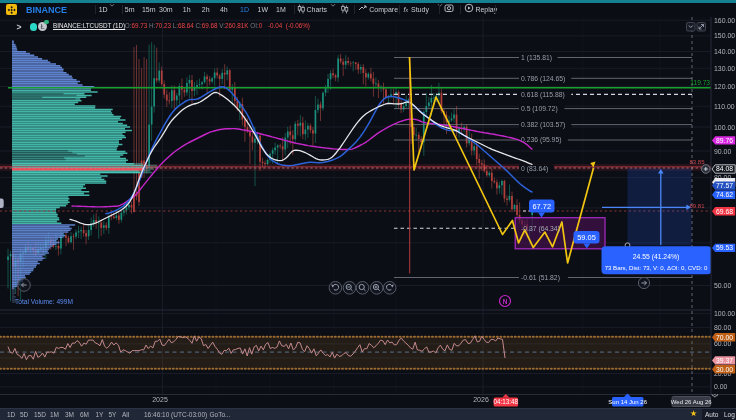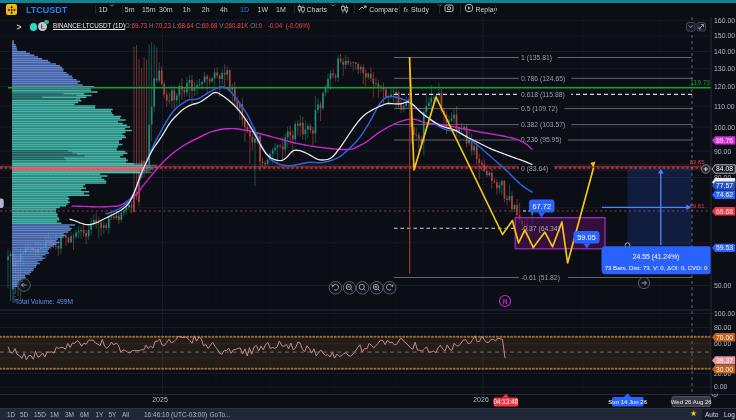--- a/index.html
+++ b/index.html
@@ -206,21 +206,21 @@
 </svg>
 <div id="topstrip"></div>
 <div id="toolbar">
   <div class="tb" style="left:5.7px">
         <span style="display:inline-block;width:11.4px;height:11.4px;background:#f0b90b;border-radius:2px;position:relative">
           <svg width="11.4" height="11.4" style="position:absolute;left:0;top:0">
             <path d="M5.7 2.2 l1.3 1.3 -1.3 1.3 -1.3 -1.3 z M2.7 5.2 l1.3 1.3 -1.3 1.3 -1.3 -1.3 z M8.7 5.2 l1.3 1.3 -1.3 1.3 -1.3 -1.3 z M5.7 5.2 l1.3 1.3 -1.3 1.3 -1.3 -1.3 z M5.7 8.2 l1.3 1.3 -1.3 1.3 -1.3 -1.3 z" fill="#14151a" transform="scale(0.92) translate(0.5,0)"></path>
           </svg>
         </span>
       </div>
-  <div class="tb" style="left:26px;color:#2680eb;font-weight:bold;font-size:9px">LTCUSDT</div>
+  <div class="tb" style="left:26px;color:#2680eb;font-weight:bold;font-size:9px">BINANCE</div>
   <div class="sep" style="left:94.6px"></div>
   <div class="tb" style="left:98.7px;color:#d1d4dc">1D</div>
   <div class="tb" style="left:109px">
         <svg width="6" height="5">
           <path d="M1 1.2 l2 2 l2 -2" stroke="#787b86" stroke-width="1" fill="none"></path>
         </svg>
       </div>
   <div class="sep" style="left:121.5px"></div>
   <div class="tb" style="left:124.8px">5m</div>
   <div class="tb" style="left:141.9px">15m</div>

